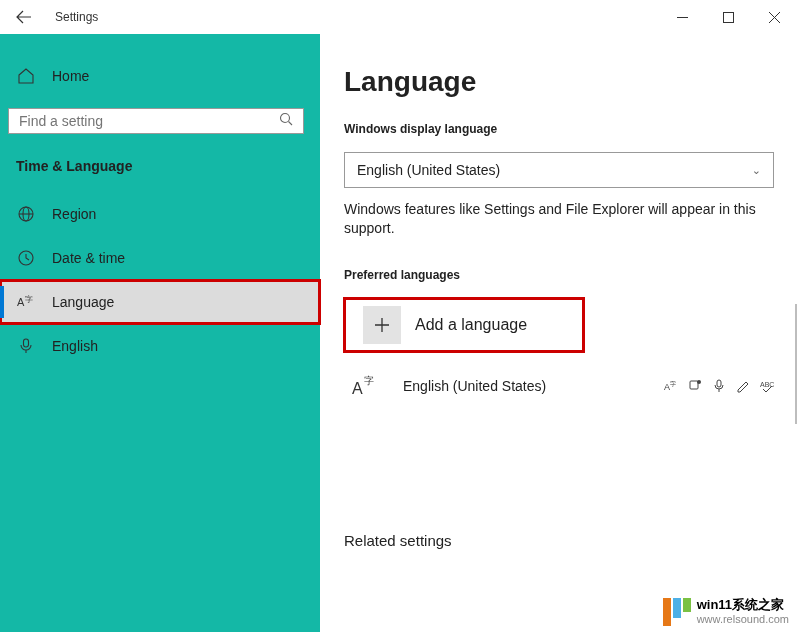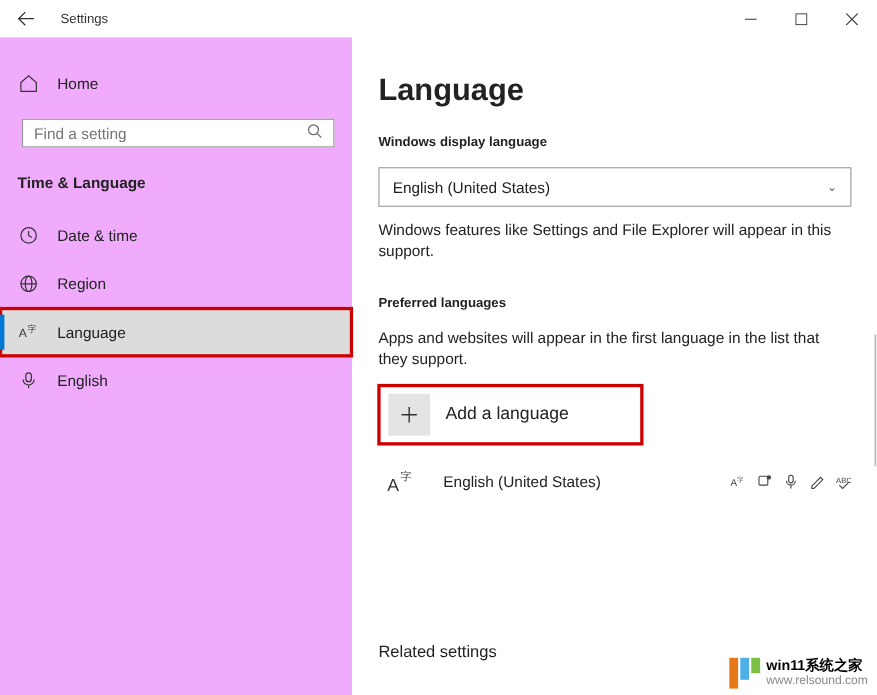--- a/index.html
+++ b/index.html
@@ -4,38 +4,38 @@
 <style>
   * { margin:0; padding:0; box-sizing:border-box; font-family:"Segoe UI",Arial,sans-serif; }
   body { width:797px; height:632px; background:#fff; overflow:hidden; position:relative; }
   .window { display:flex; flex-direction:column; height:100%; }
   .titlebar { height:34px; display:flex; align-items:center; }
   .titlebar .back { width:48px; height:34px; display:flex; align-items:center; justify-content:center; color:#333; }
   .titlebar .title { font-size:12px; color:#333; padding-left:7px;}
   .winctrls { margin-left:auto; display:flex; }
   .winctrls div { width:46px; height:34px; display:flex; align-items:center; justify-content:center; color:#333; }
   .body { flex:1; display:flex; }
-  .sidebar { width:320px; background:#f0abfc; padding-top:20px; }
+  .sidebar { width:320px; background:#14b8a6; padding-top:20px; }
   .home-row, .nav-item { display:flex; align-items:center; height:44px; padding-left:16px; font-size:14px; color:#222; gap:16px; }
   .home-row .icon, .nav-item .icon { width:20px; height:20px; display:flex; align-items:center; justify-content:center; color:#333; }
-  .searchbox { margin:10px 16px 14px 20px; height:20px; background:#fff; border:1px solid #999; display:flex; align-items:center; padding:12px 10px; position:relative;}
+  .searchbox { margin:10px 16px 14px 8px; height:20px; background:#fff; border:1px solid #999; display:flex; align-items:center; padding:12px 10px; position:relative;}
   .searchbox input { border:none; outline:none; flex:1; font-size:14px; background:transparent; color:#666;}
   .searchbox .sicon { color:#666; }
   .section-label { font-size:14px; font-weight:600; color:#222; padding:10px 16px 18px 16px; }
   .nav-item { position:relative; }
   .nav-item.selected { background:#dcdcdc; }
   .nav-item.selected::before { content:""; position:absolute; left:0; top:6px; bottom:6px; width:4px; background:#0078d4; }
   .nav-item.hl { outline:3px solid #c00; outline-offset:-2px; }
   .main { flex:1; padding:32px 0 0 24px; overflow:hidden; color:#222; position:relative;}
   .h1 { font-size:28px; font-weight:600; margin-bottom:24px; }
   .h2 { font-size:12px; font-weight:600; margin-bottom:16px; }
   .dropdown { width:430px; height:36px; border:1px solid #999; display:flex; align-items:center; padding:0 12px; font-size:14px; justify-content:space-between; margin-bottom:12px;}
   .dropdown .chev { color:#666; font-size:11px;}
   .desc { font-size:14px; color:#222; width:430px; line-height:1.35; margin-bottom:30px;}
-  .addlang { width:240px; height:54px; display:flex; align-items:center; gap:14px; padding-left:9px; outline:3px solid #c00; outline-offset:-2px; margin-bottom:8px;}
+  .addlang { width:240px; height:54px; display:flex; align-items:center; gap:14px; padding-left:19px; outline:3px solid #c00; outline-offset:-2px; margin-bottom:8px;}
   .addlang .plus { width:38px; height:38px; background:#e3e3e3; display:flex; align-items:center; justify-content:center; color:#333;}
   .addlang .plus svg{width:16px;height:16px;}
   .langrow { display:flex; align-items:center; height:52px; width:430px; gap:18px; padding-left:3px;}
   .langrow .glyph { width:38px; display:flex; align-items:center; justify-content:center; font-size:18px;}
   .langrow .name { font-size:14px; flex:1;}
   .langicons { display:flex; gap:10px; color:#444; margin-right:0;}
   .langicons svg { width:14px; height:14px; }
   .related { font-size:15px; color:#222; margin-top:120px;}
   .scrollind { position:absolute; right:0; top:270px; width:2px; height:120px; background:#bdbdbd;}
   .watermark { position:absolute; right:8px; bottom:6px; display:flex; align-items:center; gap:6px;}
@@ -94,34 +94,34 @@
               <circle cx="6" cy="6" r="4.5" stroke="#666" fill="none" stroke-width="1.1"></circle>
               <line x1="9.5" y1="9.5" x2="13" y2="13" stroke="#666" stroke-width="1.1"></line>
             </svg></span>
       </div>
       <div class="section-label">Time &amp; Language</div>
 
       <div class="nav-item">
         <span class="icon">
             <svg width="18" height="18" viewBox="0 0 18 18">
               <circle cx="9" cy="9" r="7" stroke="#333" fill="none" stroke-width="1.1"></circle>
-              <path d="M9 5 V9 L12 11" stroke="#333" fill="none" stroke-width="1.1"></path>
-            </svg>
-          </span>
-        <span>Date &amp; time</span>
-      </div>
-      <div class="nav-item">
-        <span class="icon">
-            <svg width="18" height="18" viewBox="0 0 18 18">
-              <circle cx="9" cy="9" r="7" stroke="#333" fill="none" stroke-width="1.1"></circle>
               <ellipse cx="9" cy="9" rx="3" ry="7" stroke="#333" fill="none" stroke-width="1.1"></ellipse>
               <line x1="2" y1="9" x2="16" y2="9" stroke="#333" stroke-width="1.1"></line>
             </svg>
           </span>
         <span>Region</span>
+      </div>
+      <div class="nav-item">
+        <span class="icon">
+            <svg width="18" height="18" viewBox="0 0 18 18">
+              <circle cx="9" cy="9" r="7" stroke="#333" fill="none" stroke-width="1.1"></circle>
+              <path d="M9 5 V9 L12 11" stroke="#333" fill="none" stroke-width="1.1"></path>
+            </svg>
+          </span>
+        <span>Date &amp; time</span>
       </div>
       <div class="nav-item selected hl">
         <span class="icon">
             <svg width="18" height="18" viewBox="0 0 18 18">
               <text x="0" y="13" font-size="11" fill="#333">A</text>
               <text x="8" y="9" font-size="8" fill="#333">字</text>
             </svg>
           </span>
         <span>Language</span>
       </div>
@@ -141,21 +141,20 @@
       <div class="h1">Language</div>
 
       <div class="h2">Windows display language</div>
       <div class="dropdown">
         <span>English (United States)</span>
         <span class="chev">⌄</span>
       </div>
       <div class="desc">Windows features like Settings and File Explorer will appear in this support.</div>
 
       <div class="h2">Preferred languages</div>
-      <div class="desc" style="margin-bottom:14px;">Apps and websites will appear in the first language in the list that they support.</div>
 
       <div class="addlang">
         <div class="plus">
             <svg viewBox="0 0 16 16">
               <path d="M8 1 V15 M1 8 H15" stroke="#333" stroke-width="1.3"></path>
             </svg>
           </div>
         <span>Add a language</span>
       </div>
 

